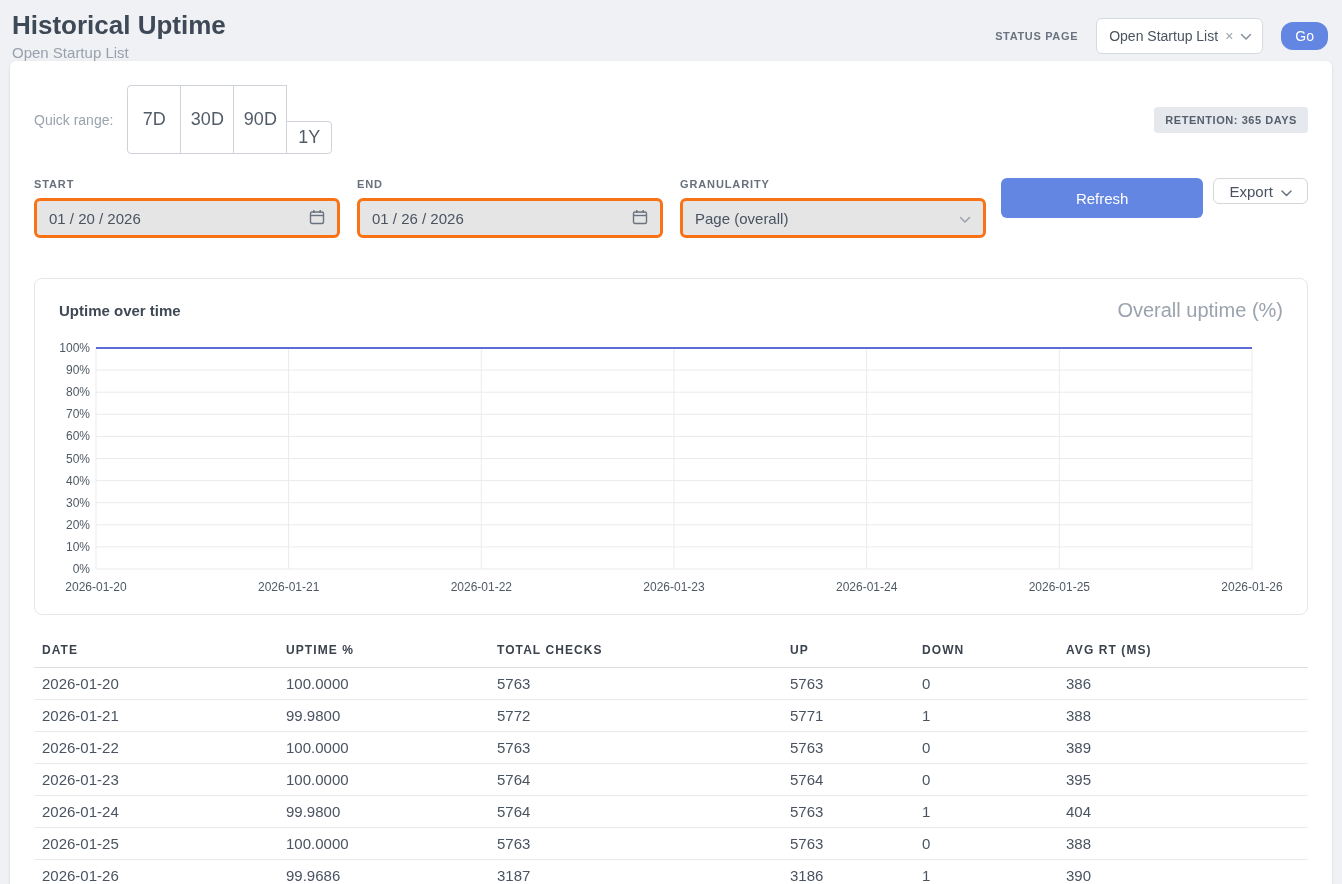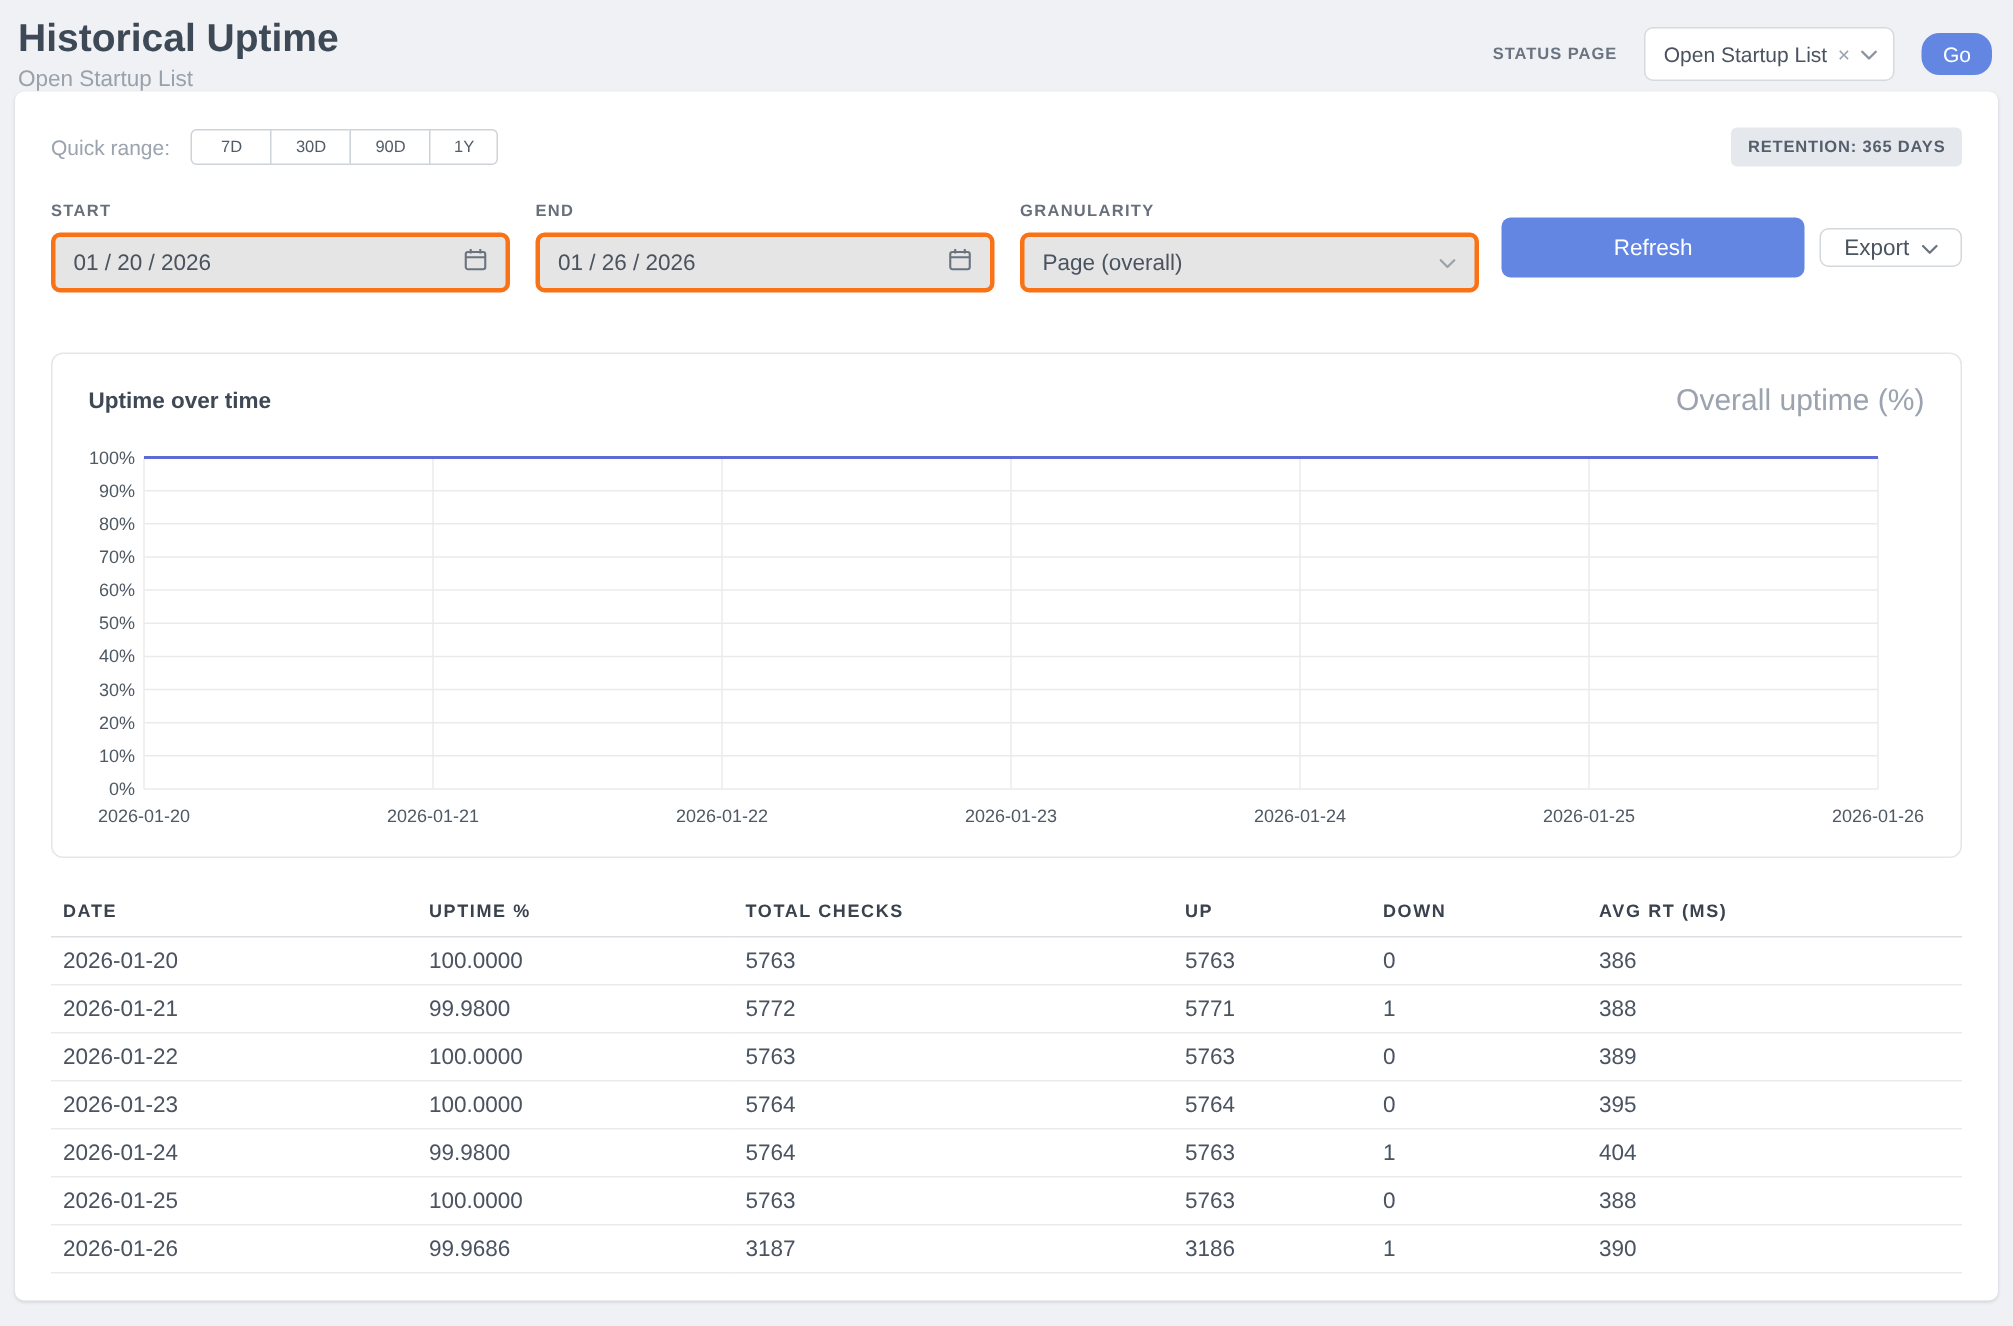--- a/index.html
+++ b/index.html
@@ -31,33 +31,33 @@
   
   .main-card {
     margin:0 10px 12px 10px; background:#fff; border-radius:6px;
     box-shadow:0 1px 3px rgba(30,40,60,.10), 0 1px 2px rgba(30,40,60,.06);
     padding:24px 24px 18px 24px;
   }
   .quick-row { display:flex; align-items:center; }
   .quick-range-label { font-size:14px; color:#9aa3ae; }
   .qr-group { display:flex; margin-left:14px; }
   .qr-btn {
-    font-family:inherit; font-size:11px; color:#525c68;
+    font-family:inherit; font-size:18px; color:#525c68;
     background:#fff; border:1px solid #cdd3d9; padding:5px 0; width:54px;
     margin-left:-1px; cursor:pointer;
   }
   .qr-btn:first-child { border-radius:4px 0 0 4px; margin-left:0; }
-  .qr-btn:last-child { border-radius:0 4px 4px 0; width:46px; }
+  .qr-btn:last-child { border-radius:0 4px 4px 0; width:46px;margin-top:36px; }
   .retention-badge {
     margin-left:auto; background:#e5e8ec; color:#555f6c;
     font-size:11px; font-weight:bold; letter-spacing:.05em;
     padding:7px 11px; border-radius:4px;
   }
   
-  .form-row { display:flex; align-items:center; margin-top:24px; }
+  .form-row { display:flex; align-items:flex-start; margin-top:24px; }
   .field { display:flex; flex-direction:column; }
   .field + .field { margin-left:17px; }
   .field-label { font-size:11px; font-weight:bold; letter-spacing:.08em; color:#68707c; margin-bottom:8px; }
   .field-control {
     width:306px; height:40px; border:3px solid #f97316; border-radius:6px;
     display:flex; align-items:center; justify-content:space-between;
     padding:0 12px; font-size:15px; color:#4a5360; background:#e5e5e5; cursor:pointer;
   }
   .btn-refresh {
     margin-left:15px; width:229px; height:40px; background:#6286e2; color:#fff;

